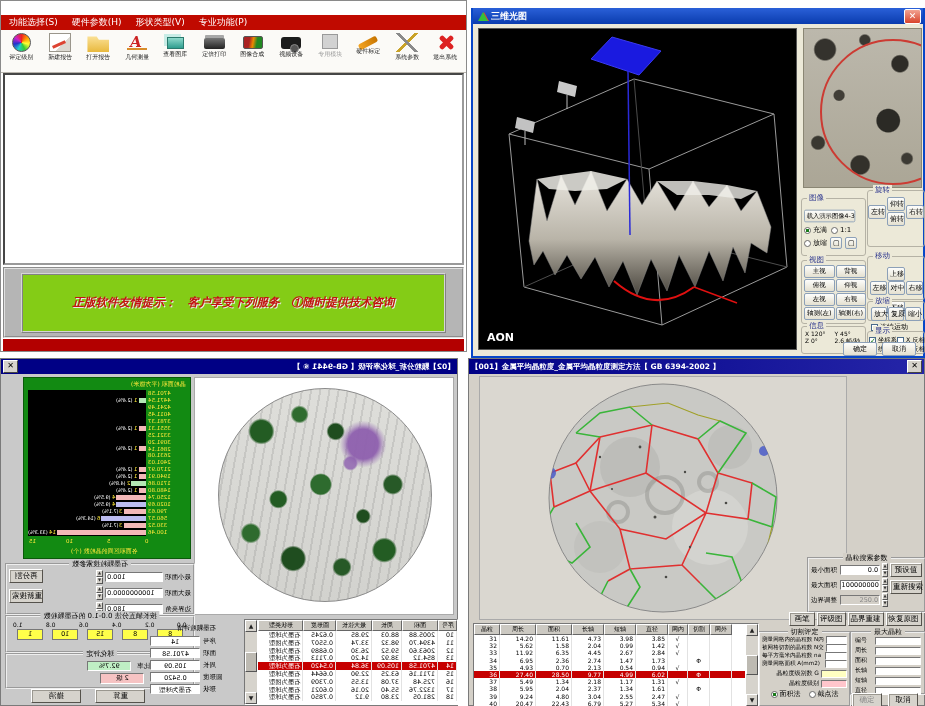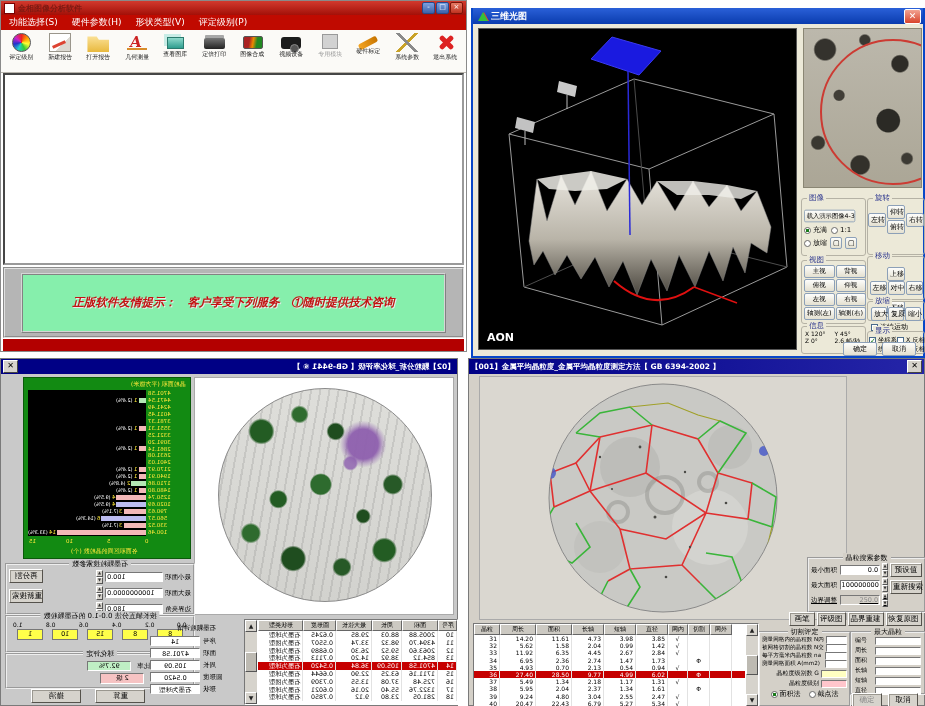--- a/index.html
+++ b/index.html
@@ -31,21 +31,21 @@
   .icn-compose{width:20px;height:13px;margin-top:4px;border-radius:2px;background:linear-gradient(100deg,#a22 30%,#e80 50%,#282 70%);border:1px solid #555;box-sizing:border-box;}
   .icn-video{width:20px;height:12px;margin-top:5px;border-radius:3px;background:#1c1c1c;}
   .icn-video:after{content:"";position:absolute;right:2px;top:7px;width:7px;height:7px;border-radius:50%;background:#555;border:1px solid #888;}
   .icn-module{width:16px;height:15px;margin-top:2px;background:#d2d2d2;border:1px solid #9a9a9a;box-sizing:border-box;}
   .icn-calibrate{width:20px;height:6px;margin-top:8px;background:linear-gradient(90deg,#f5a623,#c77400);transform:rotate(-28deg);border-radius:2px;}
   .icn-tools{background:linear-gradient(45deg,transparent 44%,#8a8a8a 44% 56%,transparent 56%),linear-gradient(-45deg,transparent 44%,#c9a227 44% 56%,transparent 56%);}
   .icn-exit:before,.icn-exit:after{content:"";position:absolute;left:9px;top:1px;width:5px;height:17px;background:#d22;border-radius:2px;}
   .icn-exit:before{transform:rotate(45deg);}  .icn-exit:after{transform:rotate(-45deg);}
   #tl-client{left:2px;top:72px;width:461px;height:192px;background:#fff;border:2px inset #9a9a9a;box-sizing:border-box;}
   #tl-notice{left:2px;top:266px;width:461px;height:71px;background:#b5b5b5;border:2px groove #e0e0e0;box-sizing:border-box;display:flex;align-items:center;justify-content:center;}
-  #tl-notice-inner{width:92%;height:56px;border:2px ridge #d6d6d6;display:flex;flex-direction:row;align-items:center;justify-content:center;background:#86efac;}
+  #tl-notice-inner{width:92%;height:56px;border:2px ridge #d6d6d6;display:flex;flex-direction:row;align-items:center;justify-content:center;background:#84cc16;}
   .notice-line{font-family:"DejaVu Serif","Liberation Serif",serif;font-style:italic;font-weight:bold;color:#c41212;font-size:11.5px;line-height:17px;text-shadow:1px 1px 0 #e9e9e9;white-space:nowrap;}
   #tl-redbar{left:2px;top:338px;width:461px;height:12px;background:#b30000;}
   
   #trwin{left:471px;top:8px;width:454px;height:350px;background:#ece9d8;border:2px solid #0847c8;border-top:none;box-sizing:border-box;}
   #tr-titlebar{left:0;top:0;width:100%;height:16px;background:linear-gradient(#2a60d8,#0a3cae);display:flex;align-items:center;padding:0 2px;box-sizing:border-box;}
   #tr-appicon{width:0;height:0;border-left:5px solid transparent;border-right:5px solid transparent;border-bottom:9px solid #35c23a;margin:0 3px;filter:drop-shadow(1px 0 0 #d43);}
   #tr-title{color:#fff;font-size:9px;font-weight:bold;flex:1;}
   #tr-close{width:15px;height:13px;background:linear-gradient(#f2a392,#d8432a);border:1px solid #fff;border-radius:2px;color:#fff;font-size:9px;line-height:12px;text-align:center;}
   #viewport{left:5px;top:20px;width:319px;height:322px;background:#000;border:1px solid #555;box-sizing:border-box;}
   #micro-tr{left:330px;top:20px;width:119px;height:160px;border:1px solid #8a8674;box-sizing:border-box;overflow:hidden;
@@ -121,32 +121,25 @@
   #br-title{flex:1;color:#fff;font-size:7.5px;font-weight:bold;white-space:nowrap;overflow:hidden;}
   #br-close{width:13px;height:11px;background:#d6d3cc;border:1px solid;border-color:#fff #444 #444 #fff;font-size:8px;line-height:10px;text-align:center;color:#000;}
   #br-image{left:10px;top:17px;width:368px;height:244px;background:#dad7d0;border:1px solid #aaa;box-sizing:border-box;}
   .grlabel{font-size:6.5px;white-space:nowrap;}
   .grfield{background:#fff;border:1px solid;border-color:#777 #fff #fff #777;height:8px;box-sizing:border-box;font-size:6px;text-align:right;}
 </style>
 </head>
 <body>
 
 <div class="abs" id="tlwin">
-  <div class="abs" id="tl-titlebar">
-    <div id="tl-appicon"></div>
-    <span id="tl-title">金相图像分析软件</span>
-    <span class="wbtn">-</span>
-    <span class="wbtn">□</span>
-    <span class="wbtn red">×</span>
-  </div>
   <div class="abs" id="tl-menubar">
       <span class="tl-mi">功能选择(S)</span>
       <span class="tl-mi">硬件参数(H)</span>
       <span class="tl-mi">形状类型(V)</span>
-      <span class="tl-mi">评定级别(P)</span>
+      <span class="tl-mi">专业功能(P)</span>
     </div>
   <div class="abs" id="tl-toolbar">
       <div class="tool">
         <div class="icn icn-color-wheel"></div>
         <span class="tlab">评定级别</span>
       </div>
       <div class="tool">
         <div class="icn icn-new-report"></div>
         <span class="tlab">新建报告</span>
       </div>
@@ -297,21 +290,21 @@
   <div class="gb" style="left:328px;top:318px;width:63px;height:26px;">
     <span class="cap">信息</span>
     <div id="tr-info" style="padding:3px 3px 0;display:grid;grid-template-columns:1fr 1fr;column-gap:2px;">
         <span style="font-size: 6px; white-space: nowrap;">X 120°</span>
         <span style="font-size: 6px; white-space: nowrap;">Y 45°</span>
         <span style="font-size: 6px; white-space: nowrap;">Z 0°</span>
         <span style="font-size: 6px; white-space: nowrap;">2.6 帧/秒</span>
       </div>
   </div>
 
-  <div class="gb" style="left:394px;top:190px;width:56px;height:55px;">
+  <div class="gb" style="left:394px;top:182px;width:56px;height:55px;">
     <span class="cap">旋转</span>
     <div id="tr-rot" style="display:flex;align-items:center;justify-content:center;gap:1px;padding-top:6px;">
         <span class="xbtn" style="width: 18px;">左转</span>
         <div style="display: flex; flex-direction: column; gap: 1px;">
           <span class="xbtn" style="width: 18px;">仰转</span>
           <span class="xbtn" style="width: 18px;">俯转</span>
         </div>
         <span class="xbtn" style="width: 18px;">右转</span>
       </div>
   </div>
@@ -766,21 +759,21 @@
           </span>
         </div>
         <div class="fieldrow" style="margin: 1px 0px;">
           <span class="grlabel" style="width: 32px;">最大面积</span>
           <span class="cin" style="width: 48px; text-align: right;">1000000000.0</span>
           <span class="spin">
             <i>▲</i>
             <i>▼</i>
           </span>
         </div>
-        <div class="fieldrow" style="margin: 1px 0px; text-decoration: underline;">
+        <div class="fieldrow" style="margin: 1px 0px;">
           <span class="grlabel" style="width: 32px;">边界调整</span>
           <span class="cin" style="width: 48px; text-align: right; background: rgb(212, 208, 200); color: rgb(138, 138, 138);">250.0</span>
           <span class="spin">
             <i>▲</i>
             <i>▼</i>
           </span>
         </div>
         <div style="position: absolute; right: 2px; top: 4px; display: flex; flex-direction: column; gap: 3px;">
           <span class="cbtn" style="width: 32px;">预设值</span>
           <span class="cbtn" style="width: 32px;">重新搜索</span>

